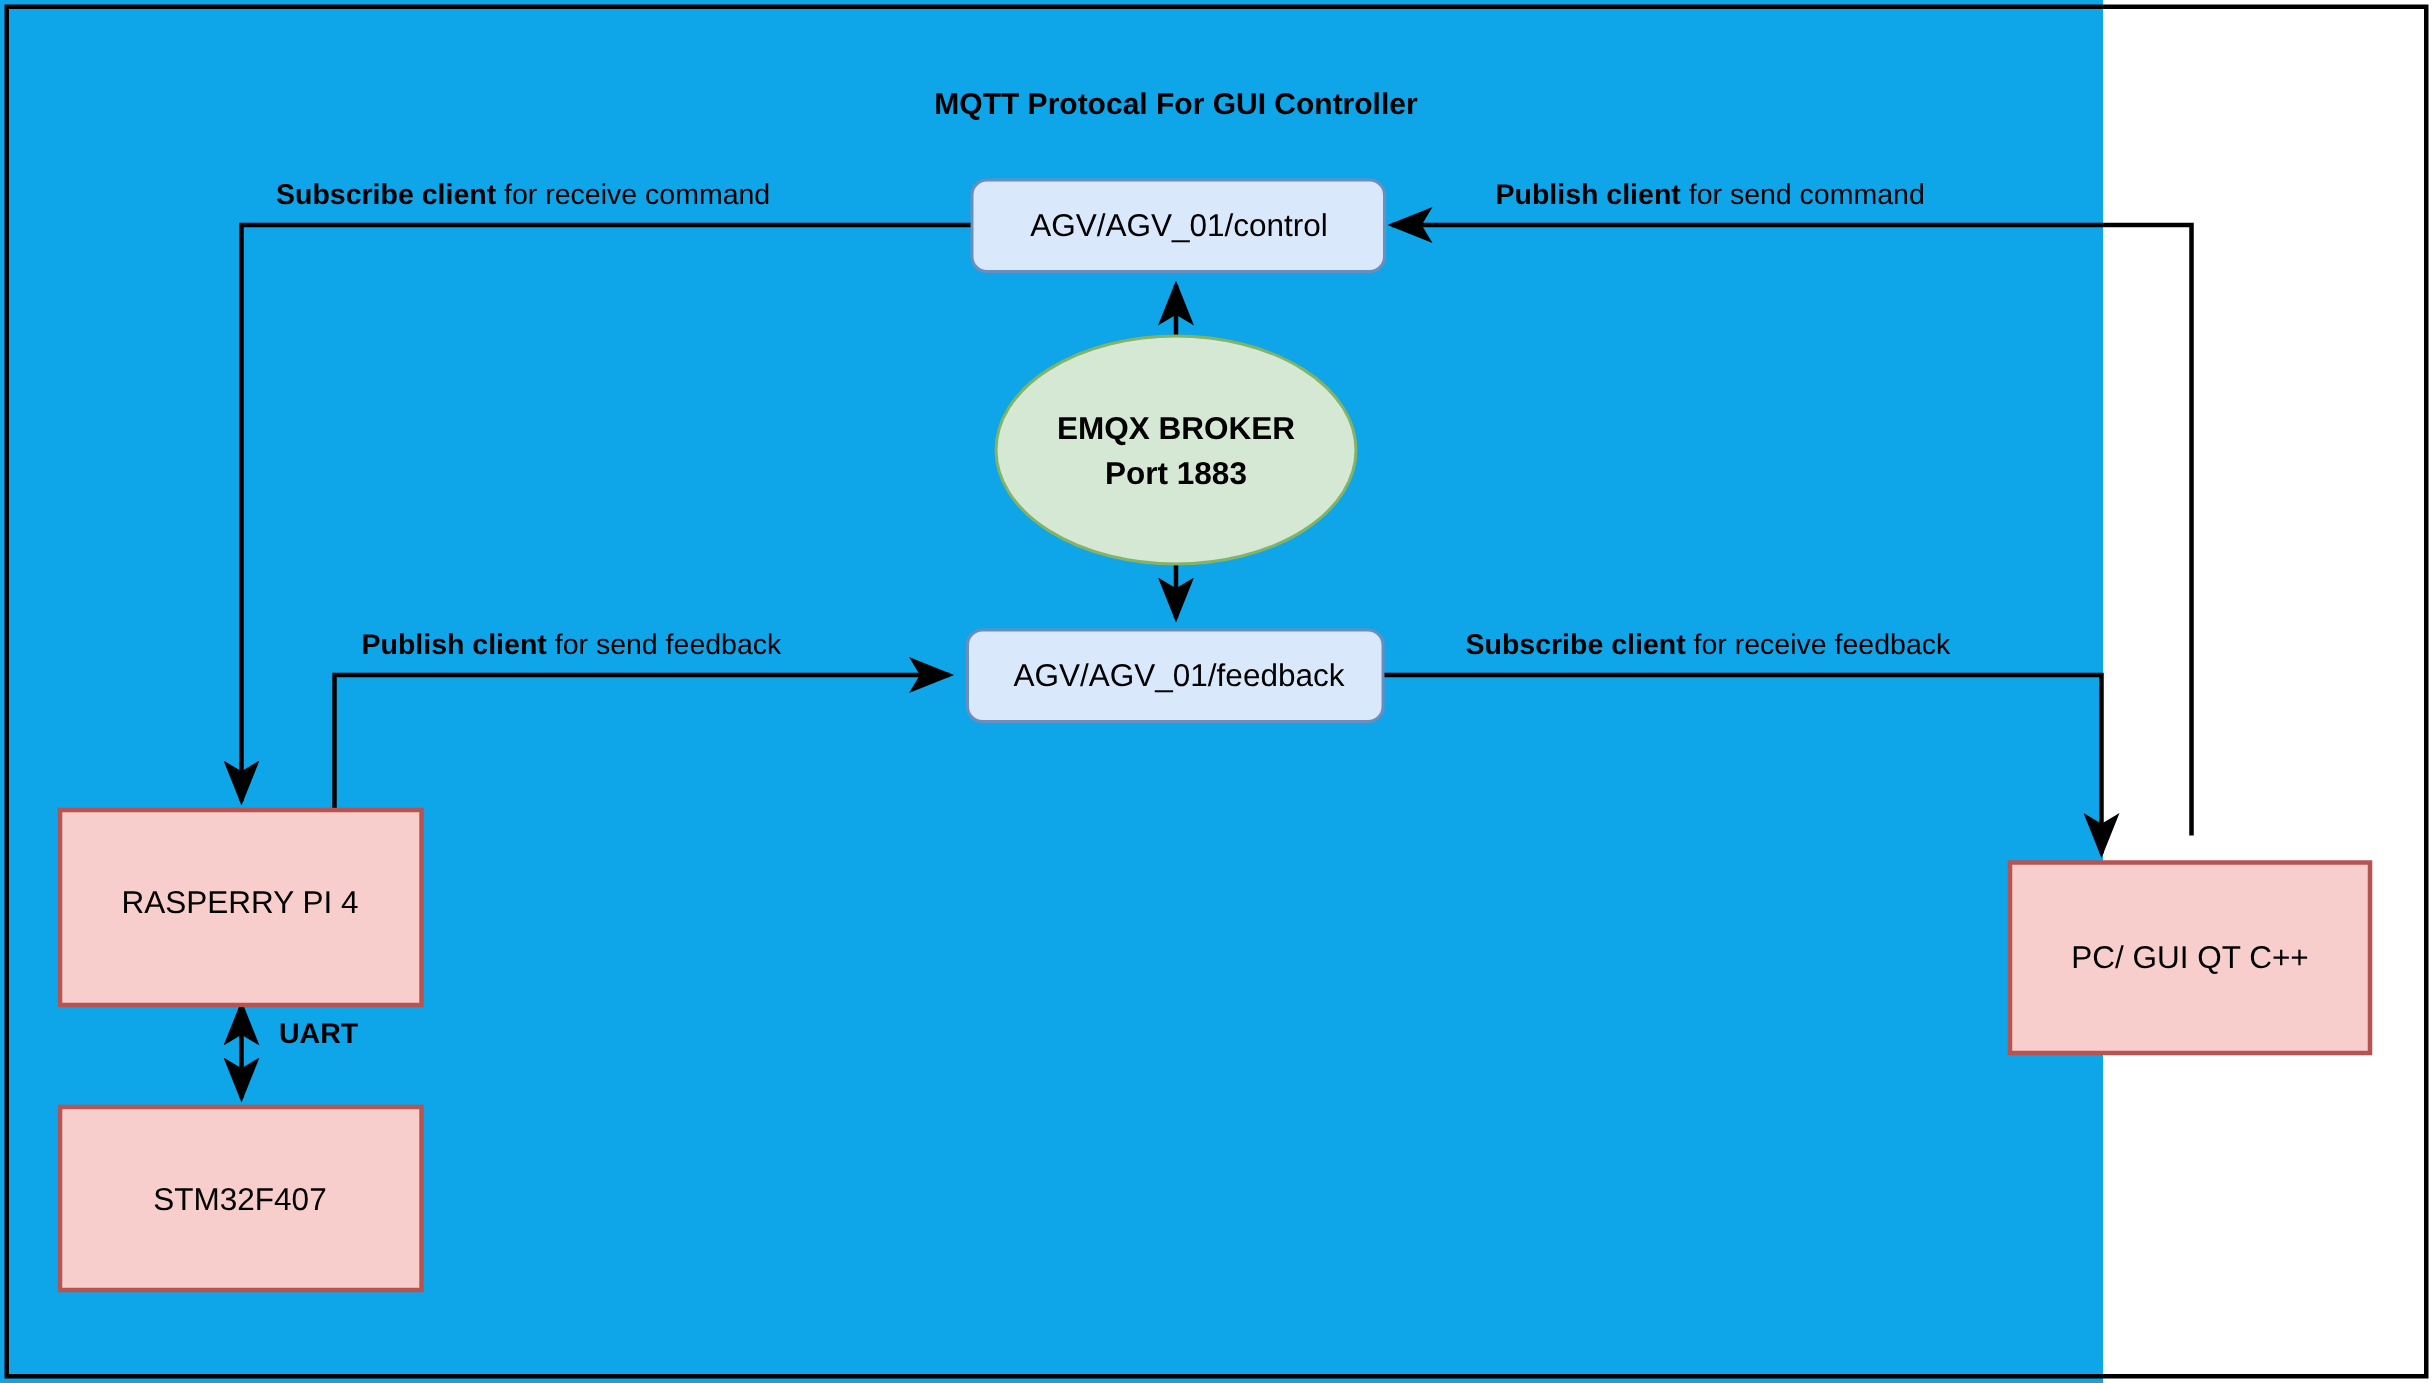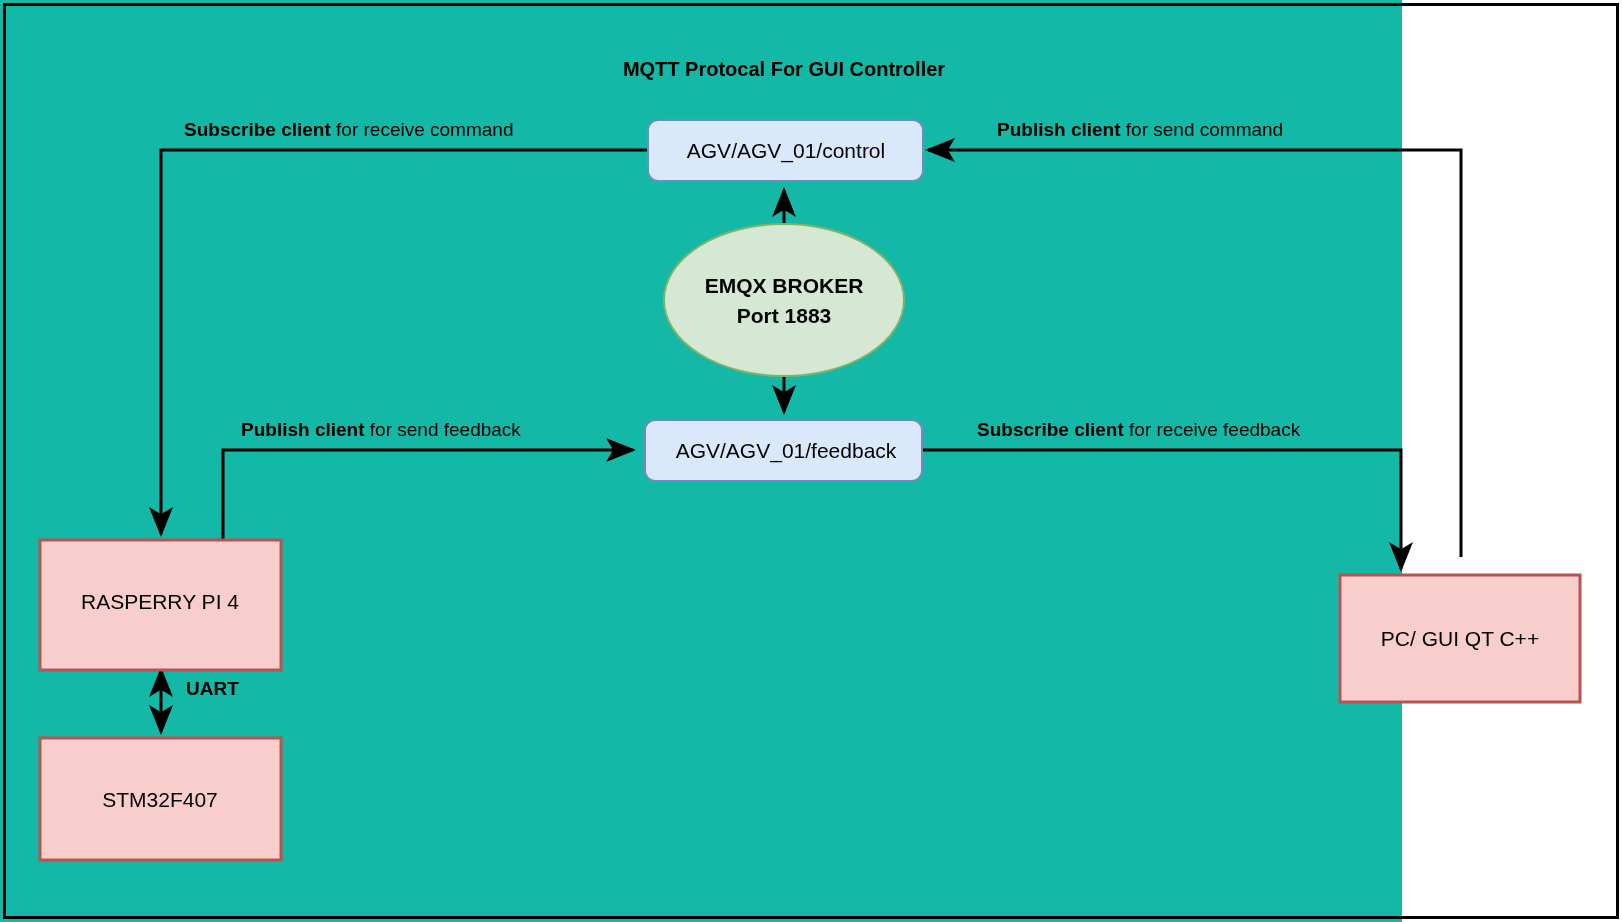--- a/index.html
+++ b/index.html
@@ -10,21 +10,21 @@
   body {
     width: 1622px;
     height: 922px;
     font-family: "Liberation Sans", sans-serif;
     overflow: hidden;
   }
   #canvas {
     position: relative;
     width: 1402px;
     height: 922px;
-    background: #14b8a6;
+    background: #0ea5e9;
     box-sizing: border-box;
   }
   .frame {
     position: absolute;
     left: 3px;
     top: 3px;
     width: 1616px;
     height: 916px;
     border: 3px solid #000000;
     box-sizing: border-box;

